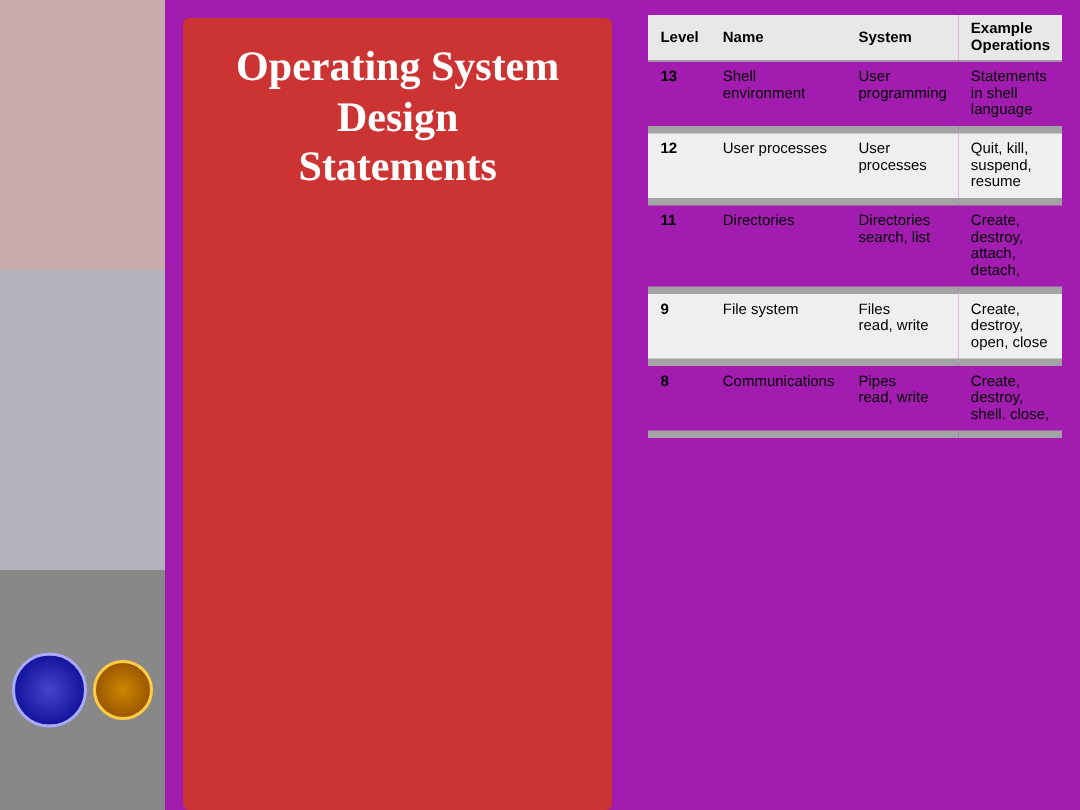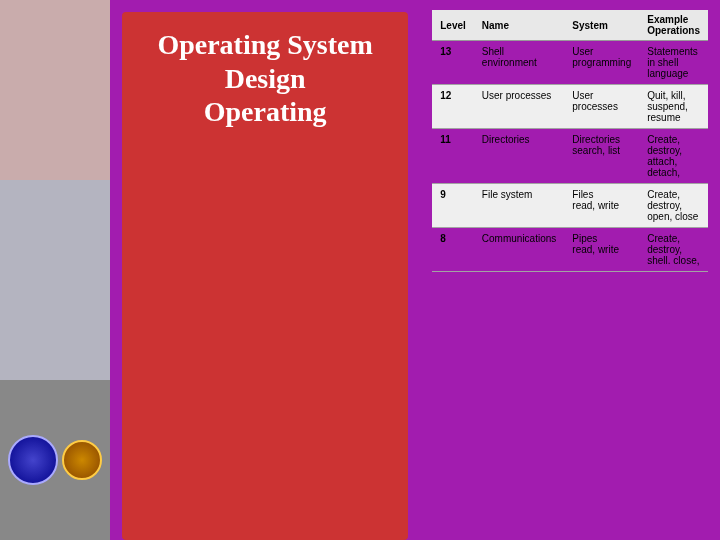--- a/index.html
+++ b/index.html
@@ -100,21 +100,21 @@
       text-align: left;
       padding: 4px 8px;
       font-weight: bold;
       border-bottom: 1px solid #999;
       background: #e8e8e8;
     }
 
     table td {
       padding: 5px 8px;
       vertical-align: top;
-      border-bottom: 1px solid #a3a3a3;
+      border-bottom: 5px solid #a3a3a3;
       margin-left: 11px;
     }
 
     table tr:nth-child(even) td {
       background: #efefef;
     }
 
     .level-col { width: 45px; font-weight: bold; }
     .name-col { width: 130px; }
     .objects-col { width: 170px; }
@@ -130,21 +130,21 @@
     <div class="badge"></div>
     <div class="badge2"></div>
   </div>
 </div>
 
 <div class="main-content">
 
   <div class="title-box">
     <h1>
       <span>Operating System Design</span><br>
-      <span>Operating</span>
+      <span>Statements</span>
     </h1>
   </div>
 
   <div class="table-area">
     <table>
       <thead>
         <tr>
           <th class="level-col">Level</th>
           <th class="name-col">Name</th>
           <th class="objects-col">System</th>

